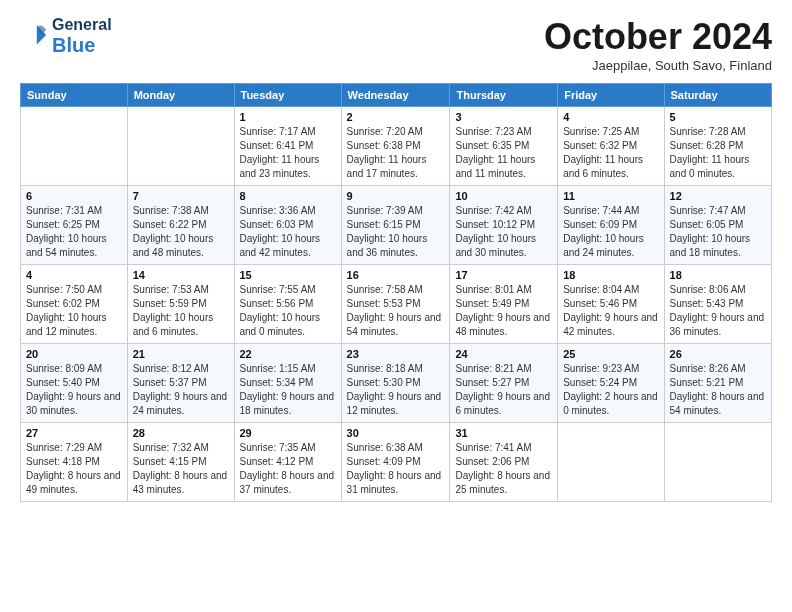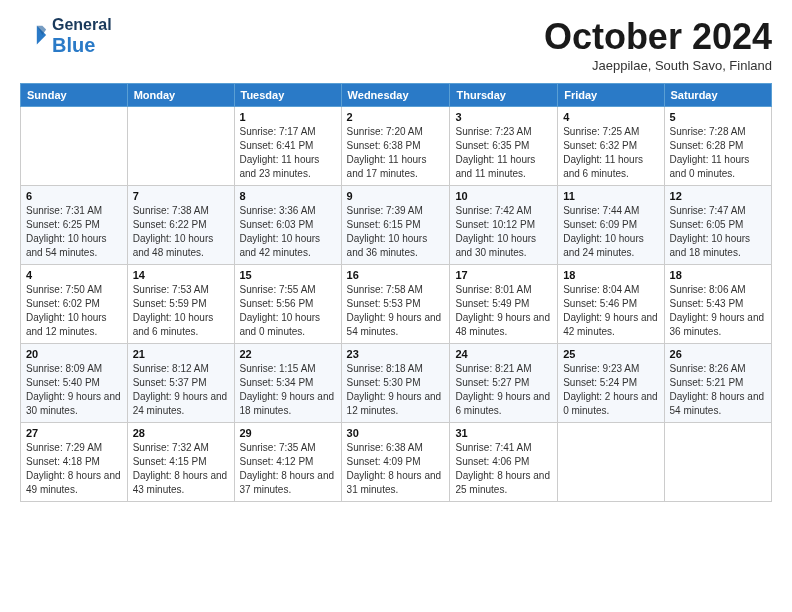--- a/index.html
+++ b/index.html
@@ -365,21 +365,21 @@
         <div class="day-info">
           <span>Sunrise: 6:38 AM</span><br>
           <span>Sunset: 4:09 PM</span><br>
           <span>Daylight: 8 hours and 31 minutes.</span>
         </div>
       </td>
           <td>
         <span class="day-num">31</span>
         <div class="day-info">
           <span>Sunrise: 7:41 AM</span><br>
-          <span>Sunset: 4:06 PM</span><br>
+          <span>Sunset: 2:06 PM</span><br>
           <span>Daylight: 8 hours and 25 minutes.</span>
         </div>
       </td>
           <td class="empty-cell"></td>
           <td class="empty-cell"></td>
         </tr>
       </tbody>
   </table>
 </div>
 

